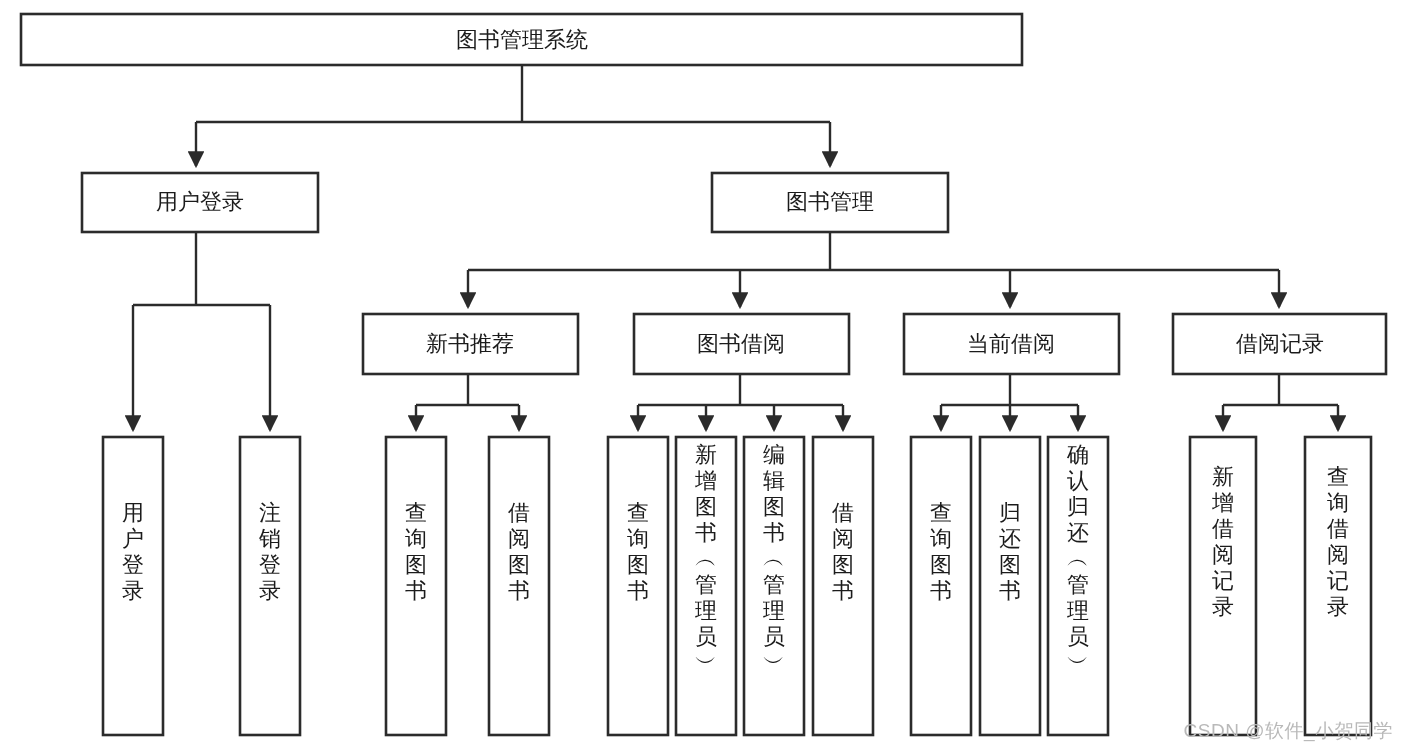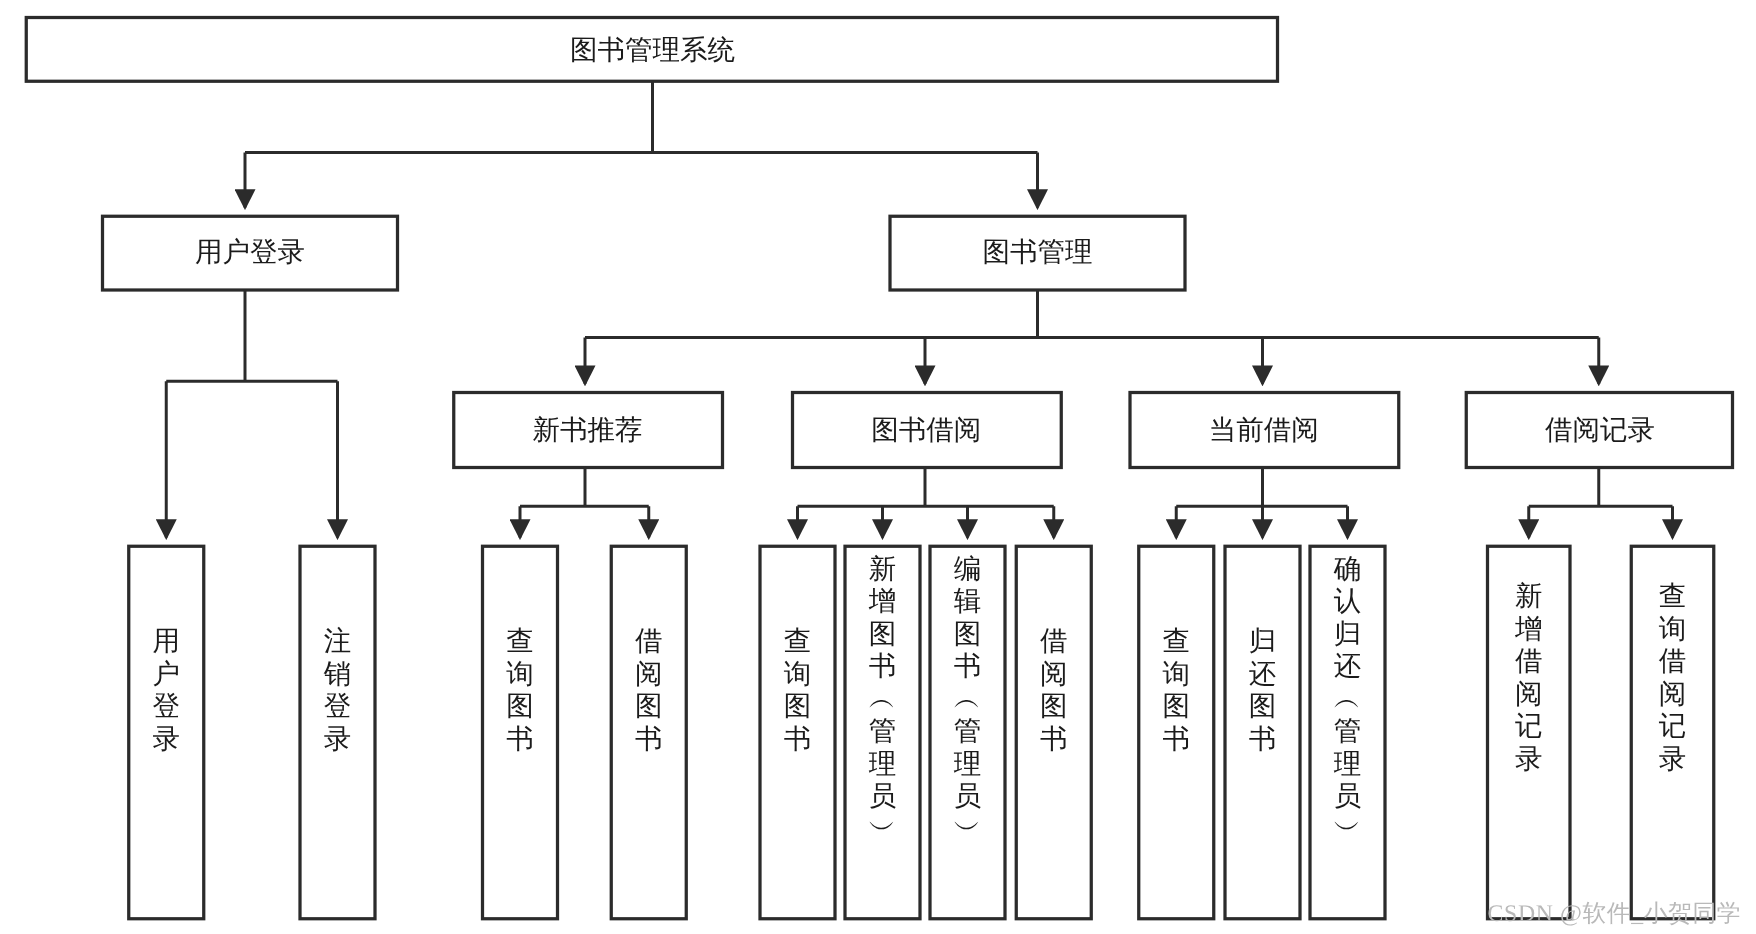--- a/index.html
+++ b/index.html
@@ -48,21 +48,21 @@
     fill: none;
   }
   .arrow-head {
     fill: #2b2b2b;
     stroke: none;
   }
   .watermark {
     position: absolute;
     right: 12px;
     bottom: 3px;
-    font-family: Liberation Serif, serif;
+    font-family: Liberation Sans, sans-serif;
     font-size: 19px;
     color: #b9b9b9;
     letter-spacing: 0.5px;
     white-space: nowrap;
     user-select: none;
   }
 </style>
 </head>
 <body>
 

